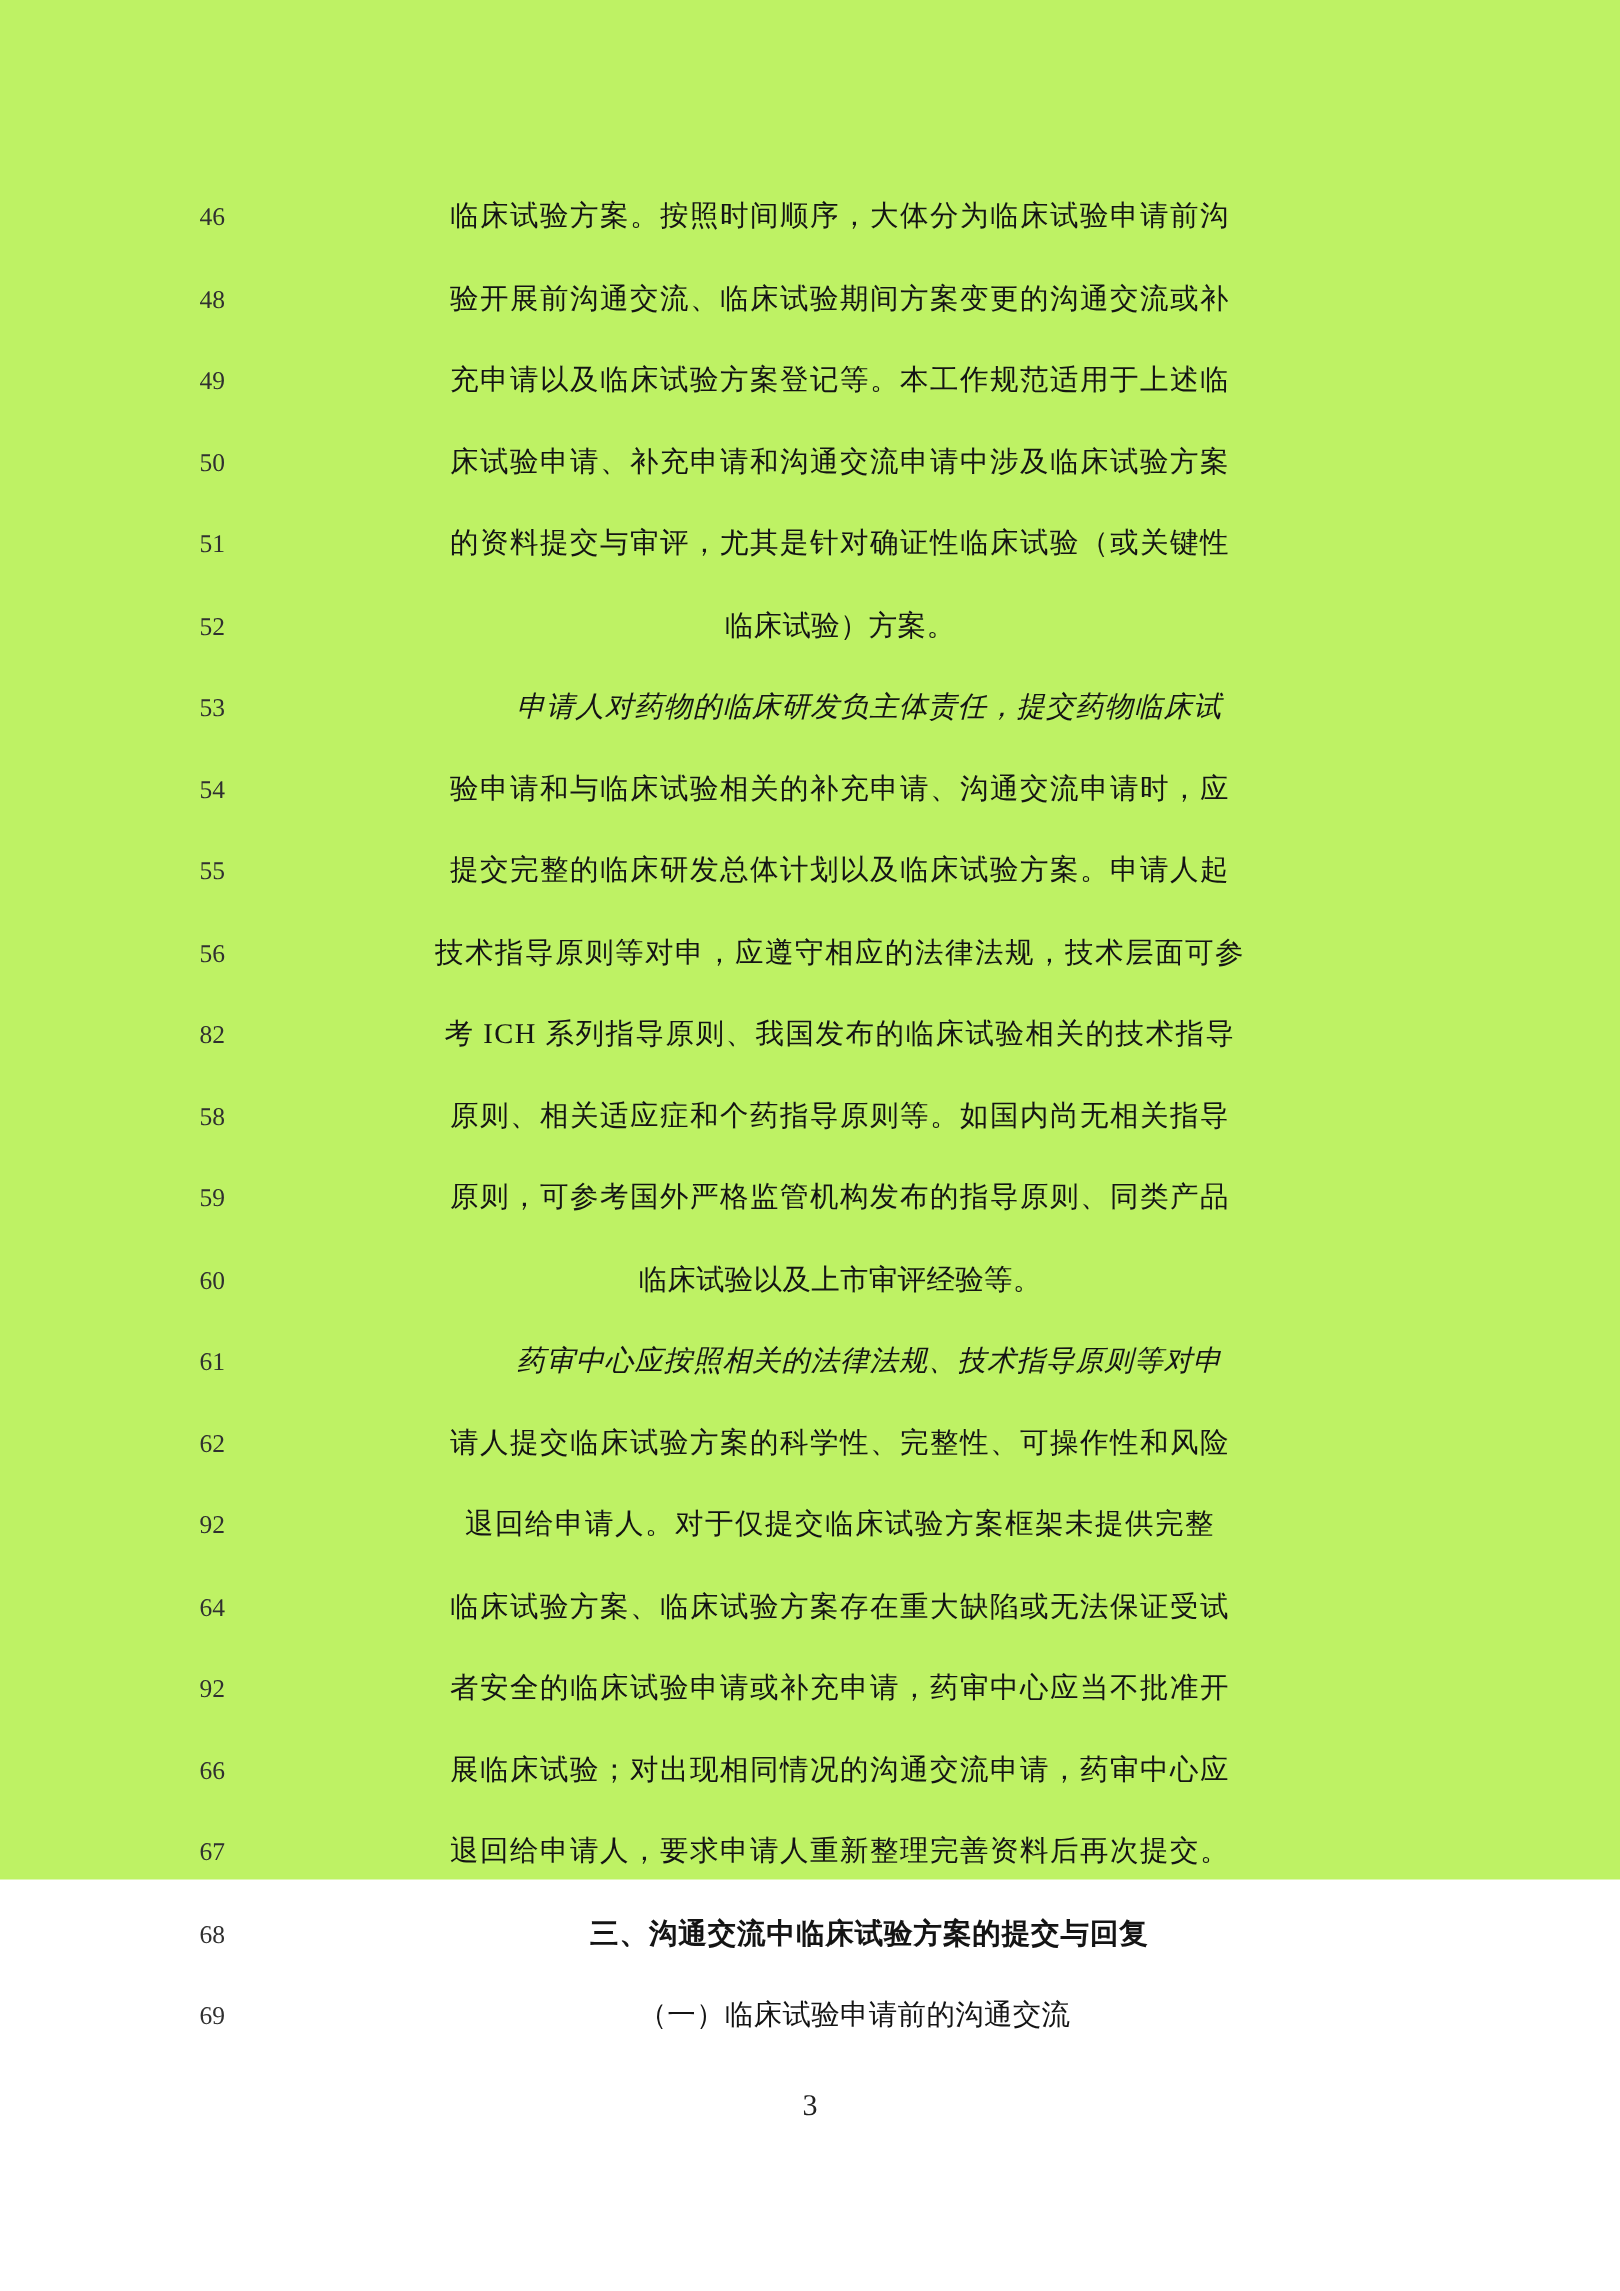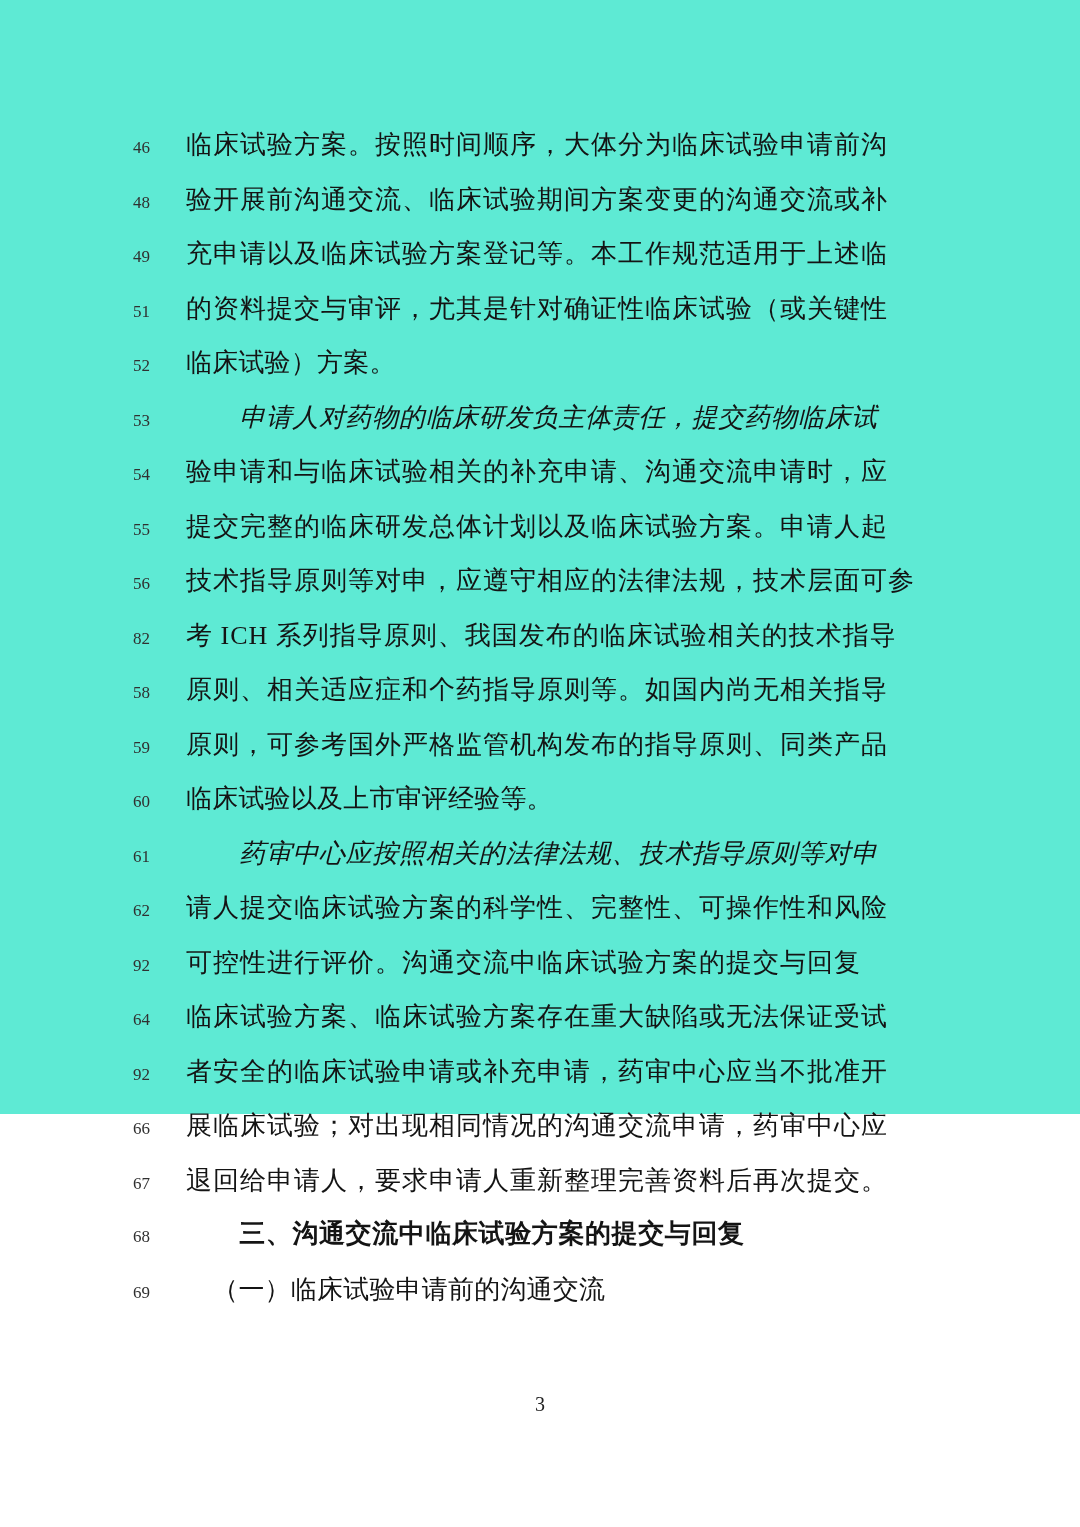--- a/index.html
+++ b/index.html
@@ -13,22 +13,22 @@
     position: relative;
     font-family: "Liberation Serif", "DejaVu Serif", serif;
     color: #1a1a1a;
     overflow: hidden;
   }
   .page {
     position: absolute;
     left: 0;
     top: 0;
     width: 1080px;
-    height: 1114px;
-    background: #5eead4;
+    height: 1253px;
+    background: #bef264;
   }
   .content {
     position: absolute;
     left: 104px;
     top: 118px;
     width: 830px;
   }
   .line {
     display: flex;
     align-items: baseline;
@@ -40,25 +40,26 @@
     text-align: right;
     font-size: 17px;
     font-family: "Liberation Serif", "DejaVu Serif", serif;
     color: #303030;
     padding-right: 0px;
     user-select: none;
   }
   .ltext {
     flex: 1 1 auto;
     padding-left: 36px;
-    font-size: 26px;
+    font-size: 19px;
     line-height: 54.5px;
     color: #141414;
     letter-spacing: 0.2px;
     white-space: pre;
+    text-align: center;
   }
   
   .ltext.j {
     letter-spacing: 1.0px;
   }
   .ltext.ind {
     letter-spacing: 0.6px;
     font-style: italic;
   }
   .ltext.last {
@@ -89,20 +90,24 @@
         <div class="lineno">46</div>
         <div class="ltext j">临床试验方案。按照时间顺序，大体分为临床试验申请前沟</div>
       </div>
       <div class="line">
         <div class="lineno">48</div>
         <div class="ltext j">验开展前沟通交流、临床试验期间方案变更的沟通交流或补</div>
       </div>
       <div class="line">
         <div class="lineno">49</div>
         <div class="ltext j">充申请以及临床试验方案登记等。本工作规范适用于上述临</div>
+      </div>
+      <div class="line">
+        <div class="lineno">50</div>
+        <div class="ltext j">床试验申请、补充申请和沟通交流申请中涉及临床试验方案</div>
       </div>
       <div class="line">
         <div class="lineno">51</div>
         <div class="ltext j">的资料提交与审评，尤其是针对确证性临床试验（或关键性</div>
       </div>
       <div class="line">
         <div class="lineno">52</div>
         <div class="ltext last">临床试验）方案。</div>
       </div>
       <div class="line">
@@ -140,21 +145,21 @@
       <div class="line">
         <div class="lineno">61</div>
         <div class="ltext ind">　　药审中心应按照相关的法律法规、技术指导原则等对申</div>
       </div>
       <div class="line">
         <div class="lineno">62</div>
         <div class="ltext j">请人提交临床试验方案的科学性、完整性、可操作性和风险</div>
       </div>
       <div class="line">
         <div class="lineno">92</div>
-        <div class="ltext j">可控性进行评价。沟通交流中临床试验方案的提交与回复</div>
+        <div class="ltext j">退回给申请人。对于仅提交临床试验方案框架未提供完整</div>
       </div>
       <div class="line">
         <div class="lineno">64</div>
         <div class="ltext j">临床试验方案、临床试验方案存在重大缺陷或无法保证受试</div>
       </div>
       <div class="line">
         <div class="lineno">92</div>
         <div class="ltext j">者安全的临床试验申请或补充申请，药审中心应当不批准开</div>
       </div>
       <div class="line">

